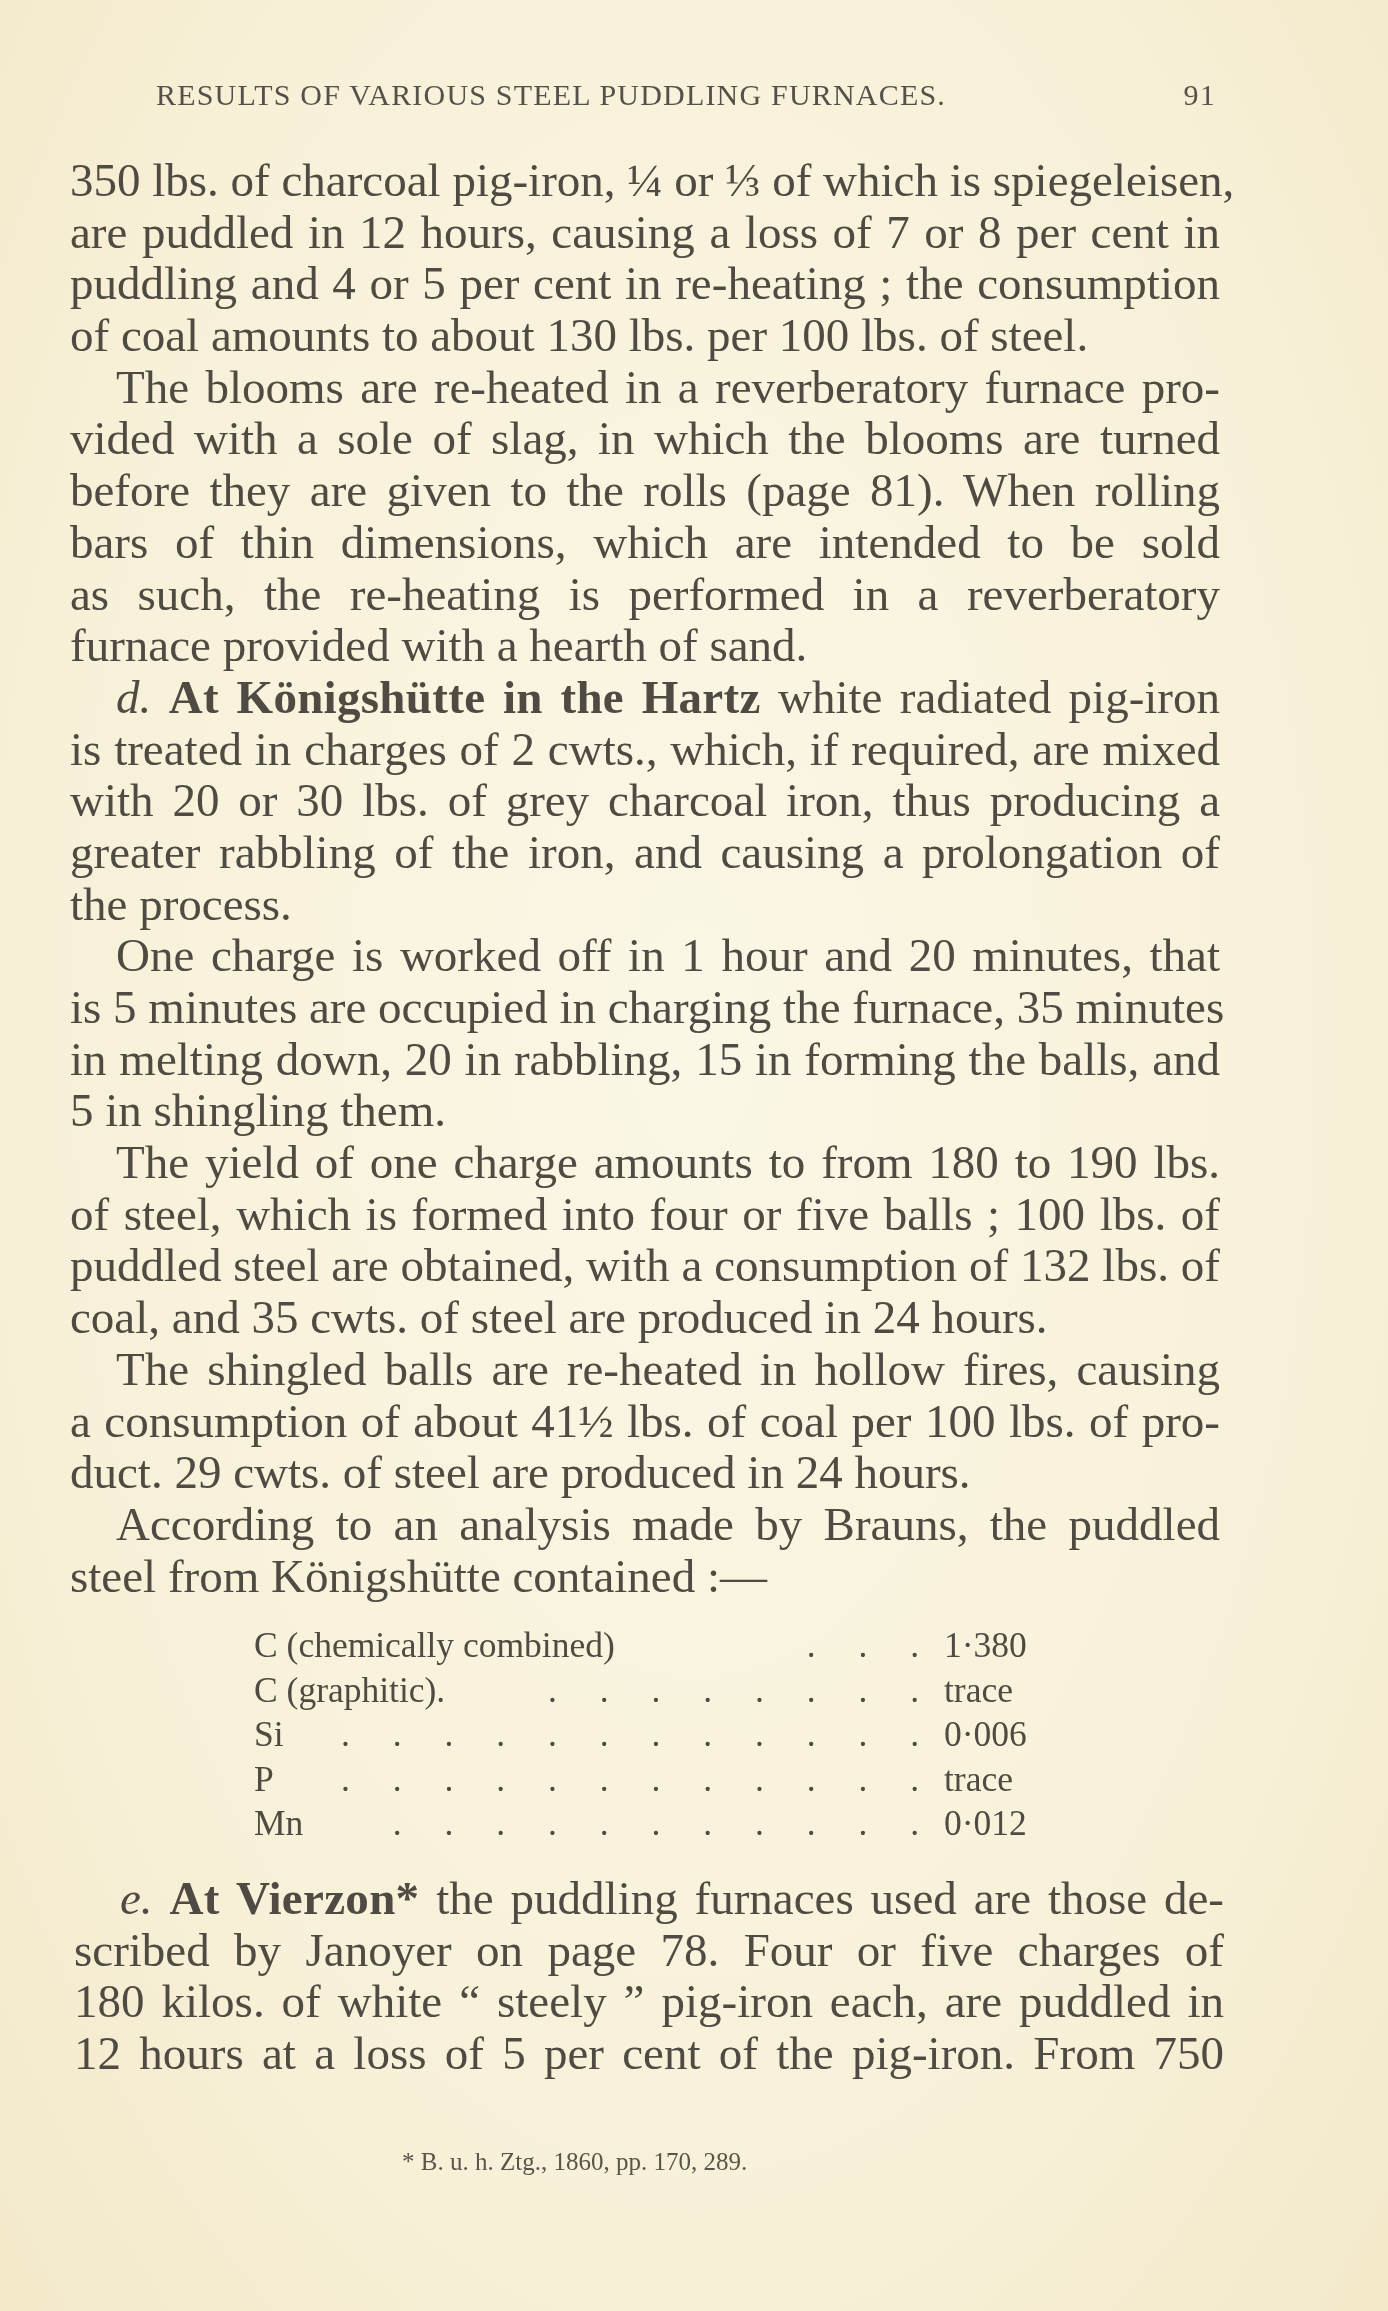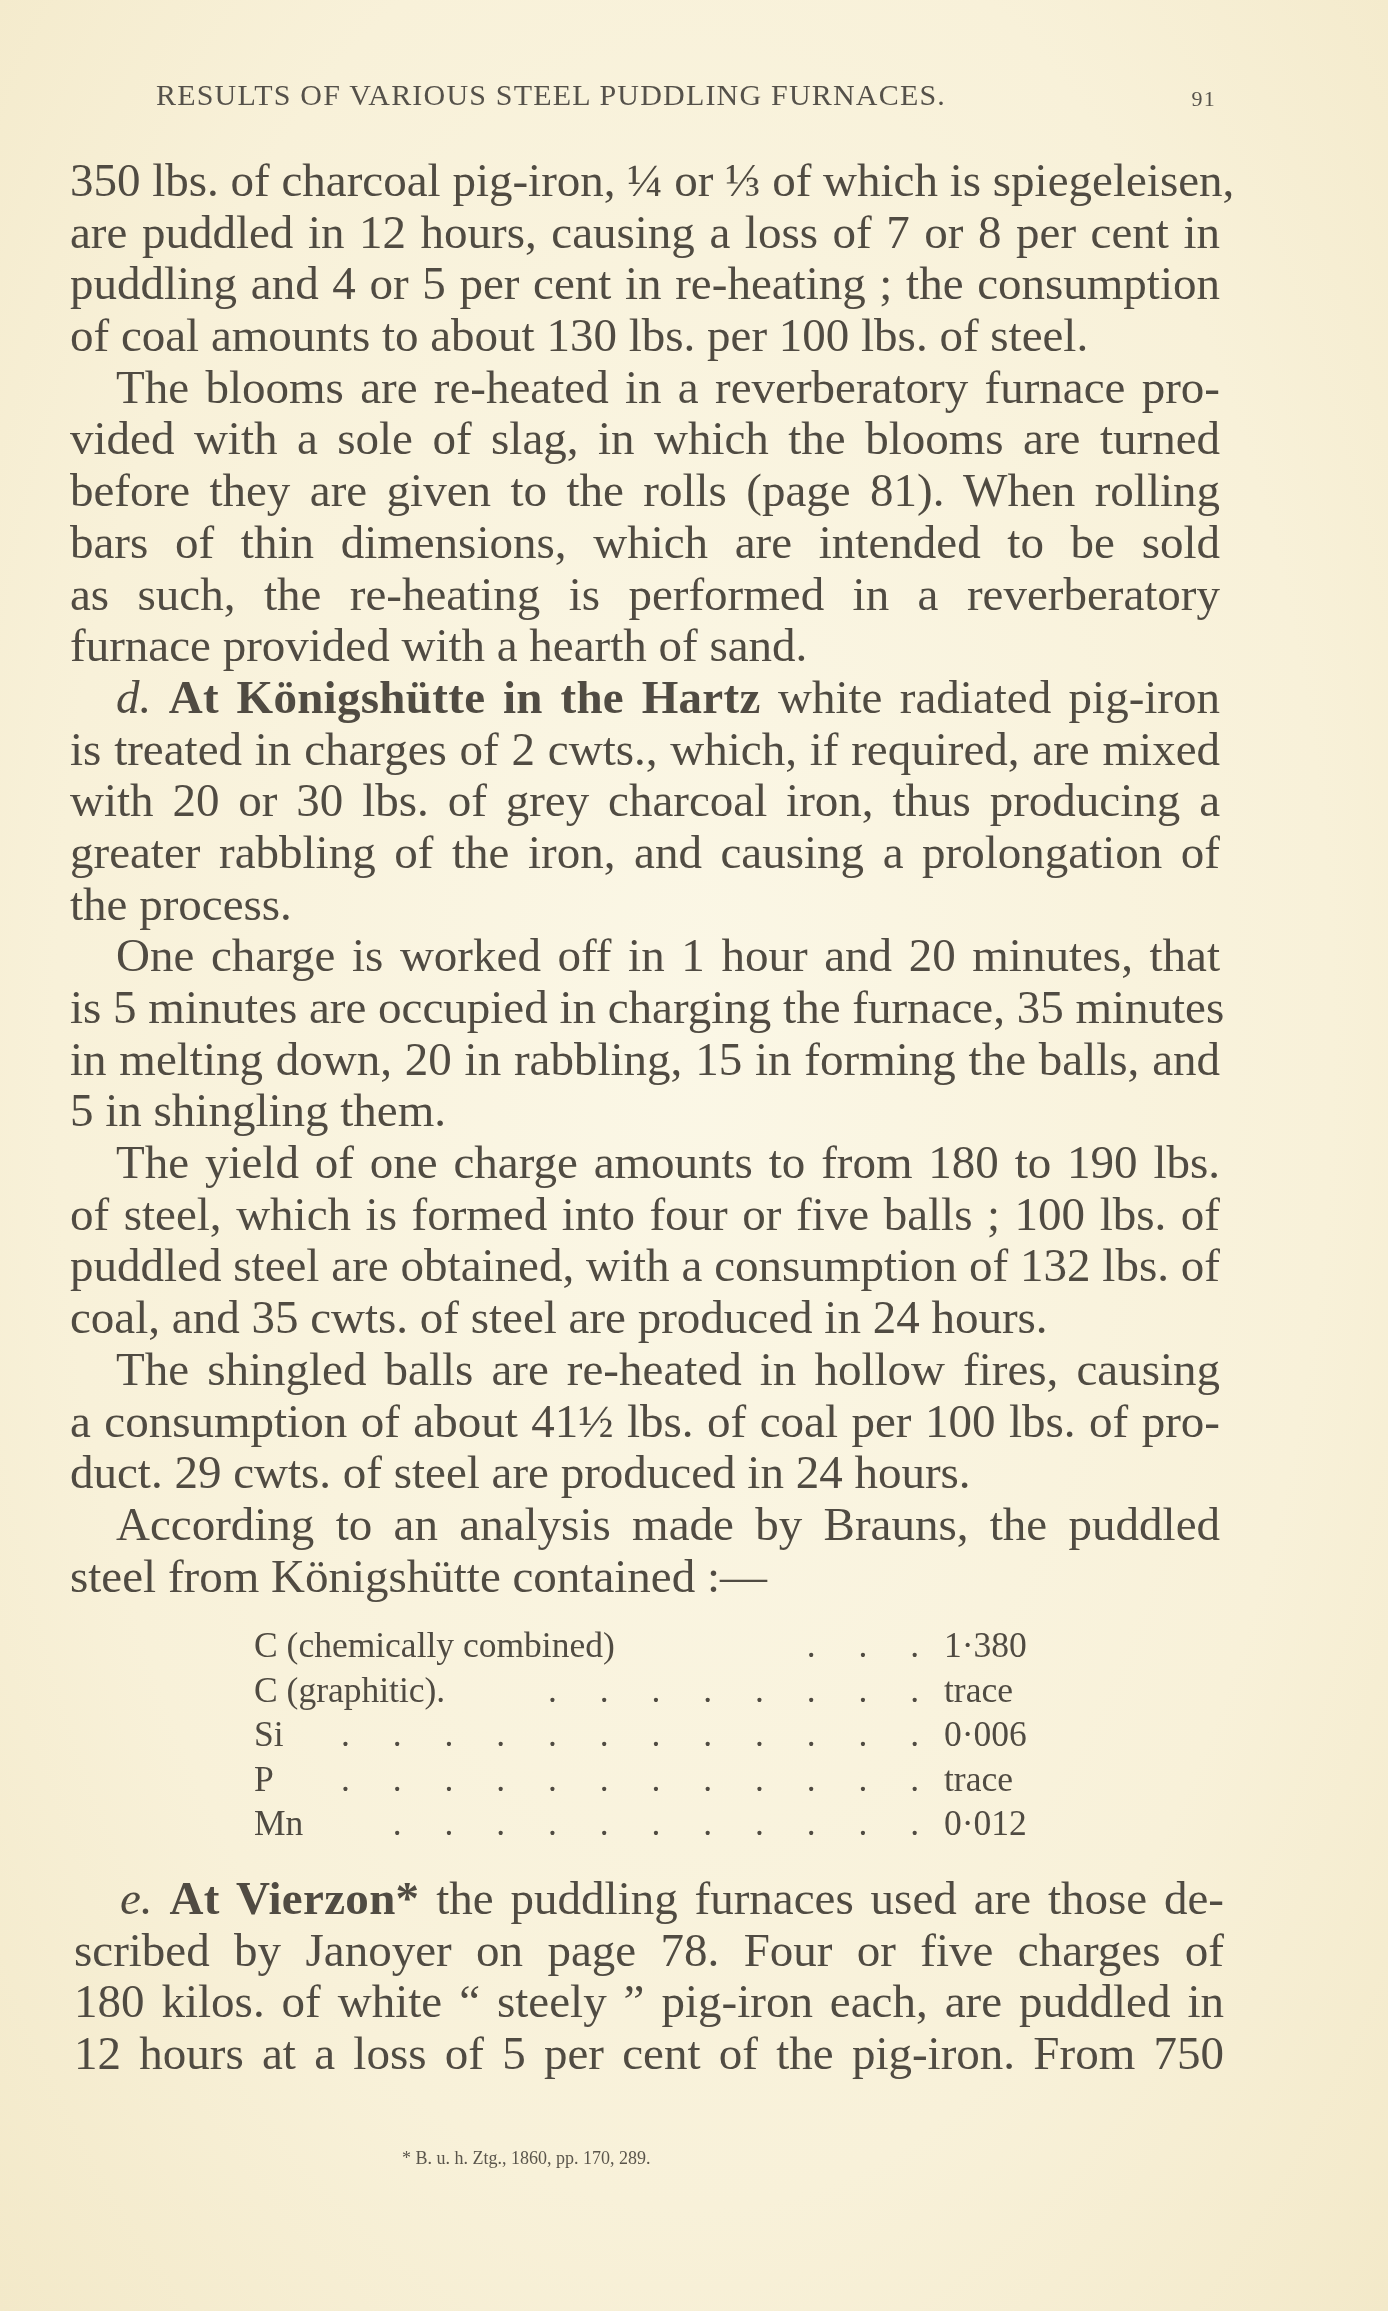--- a/index.html
+++ b/index.html
@@ -31,22 +31,22 @@
       width: 1060px;
       font-family: "Liberation Serif", "DejaVu Serif", serif;
       font-size: 30px;
       letter-spacing: 1.2px;
       color: #55514a;
       white-space: nowrap;
     }
     .running-head .folio {
       position: absolute;
       right: 0;
-      top: 8px;
-      font-size: 22px;
+      top: 0;
+      font-size: 30px;
     }
     .body-text {
       position: absolute;
       left: 70px;
       top: 155px;
       width: 1150px;
       font-family: "Liberation Serif", "DejaVu Serif", serif;
       font-size: 47px;
       line-height: 51.7px;
       color: #504b42;
@@ -105,21 +105,21 @@
       font-family: "Liberation Serif", "DejaVu Serif", serif;
       font-size: 47px;
       line-height: 52px;
       color: #504b42;
     }
     .footnote {
       position: absolute;
       top: 2148px;
       left: 402px;
       font-family: "Liberation Serif", "DejaVu Serif", serif;
-      font-size: 18px;
+      font-size: 25px;
       color: #5a554b;
       white-space: nowrap;
     }
   </style>
 </head>
 <body>
 
 <div class="page">
 
   <div class="running-head">

